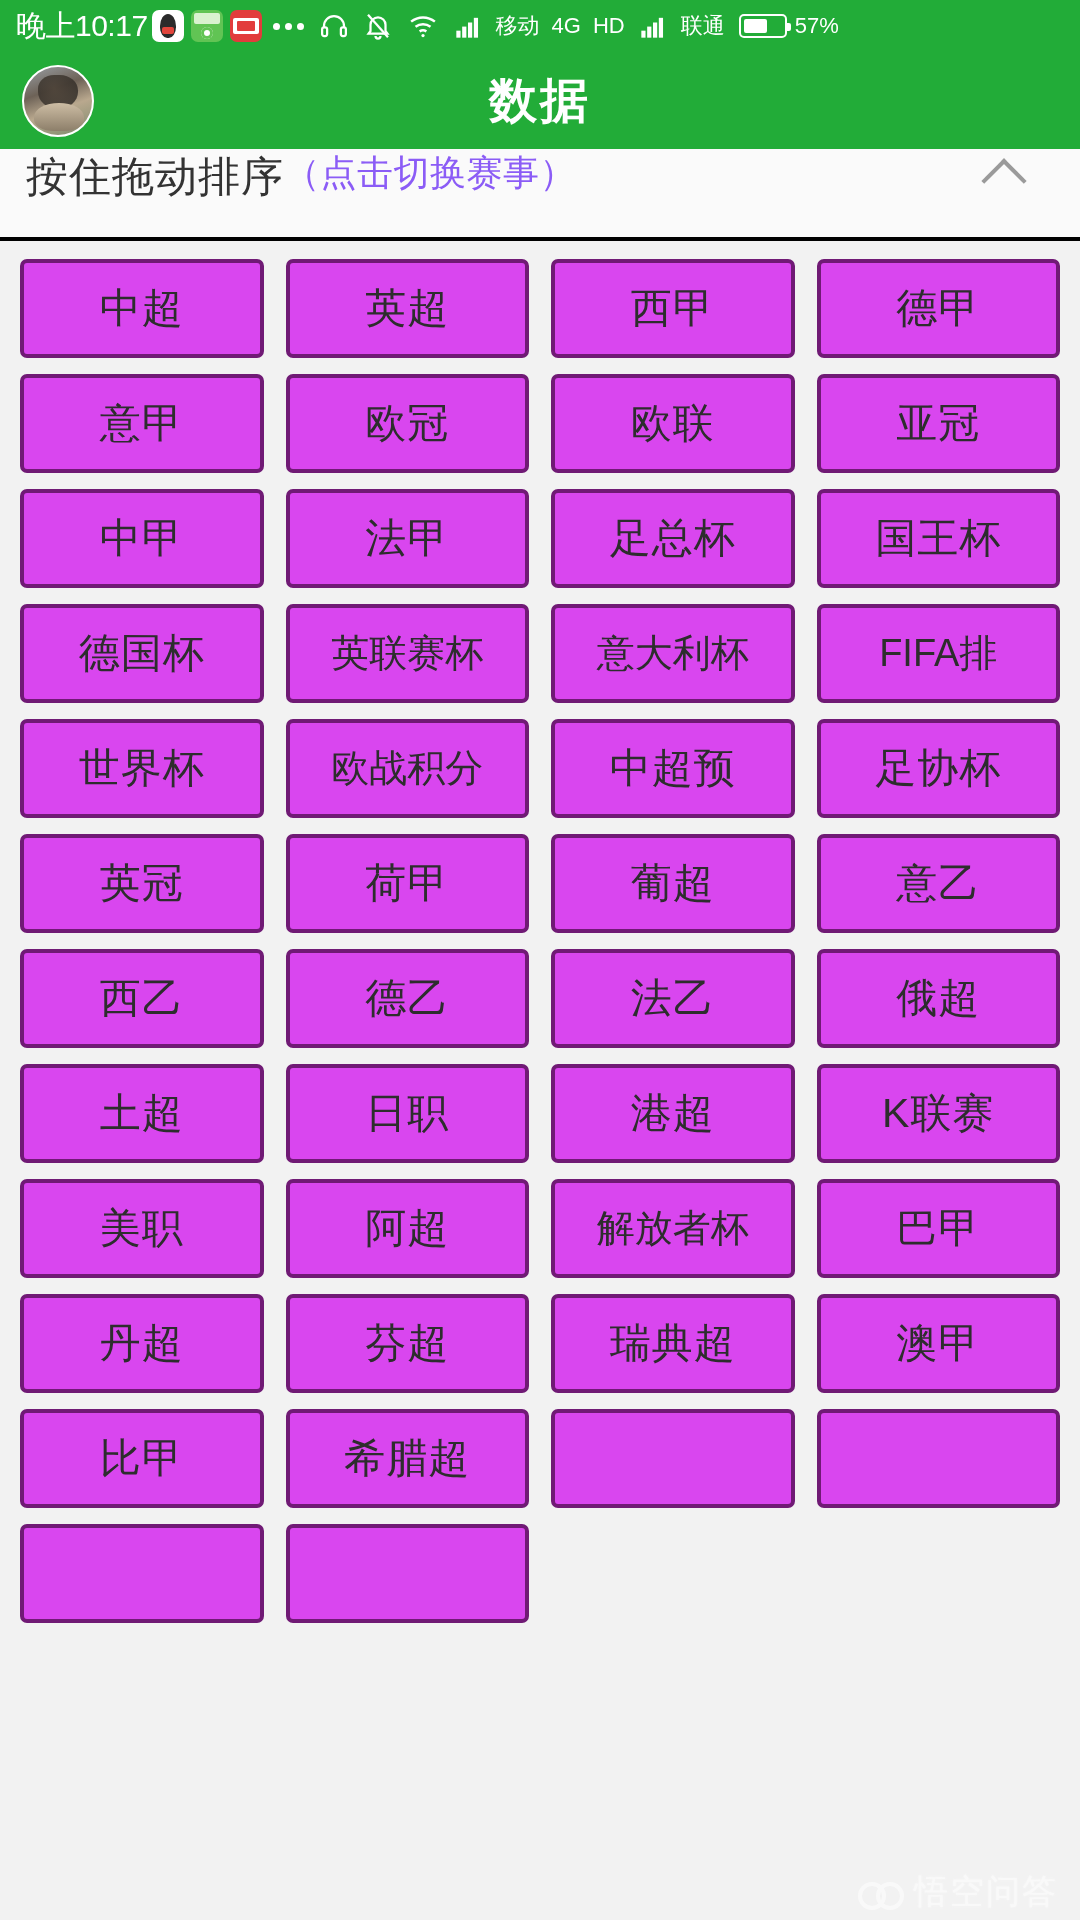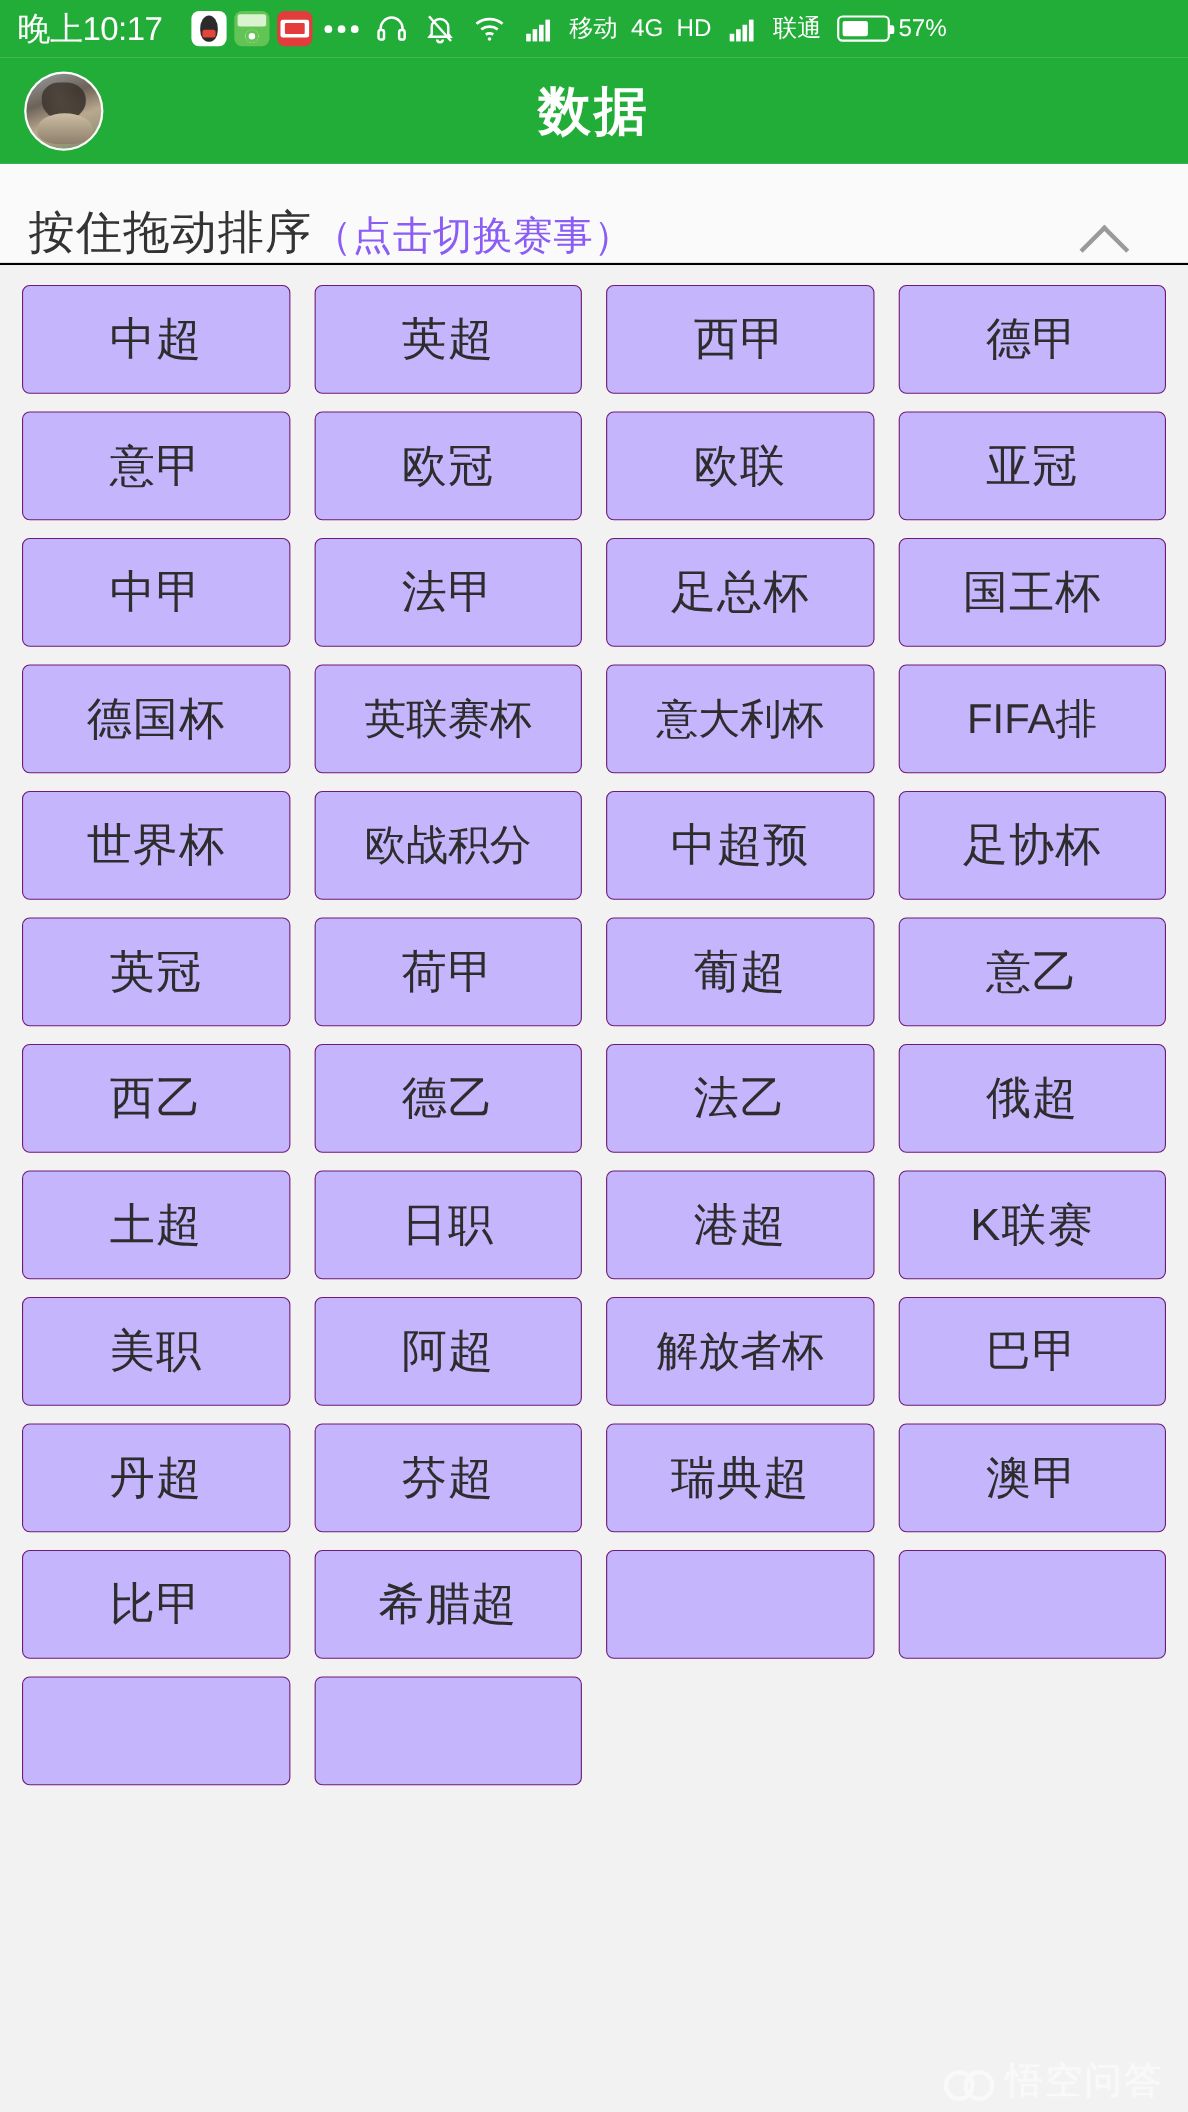--- a/index.html
+++ b/index.html
@@ -18,21 +18,21 @@
     display: flex;
     align-items: center;
     padding: 0 16px;
     color: #ffffff;
     position: relative;
   }
   .sb-time {
     font-size: 30px;
     letter-spacing: -0.5px;
     white-space: nowrap;
-    margin-right: 26px;
+    margin-right: 4px;
   }
   .sb-appicon {
     width: 32px; height: 32px;
     border-radius: 7px;
     margin-right: 7px;
     position: relative;
     flex: none;
     overflow: hidden;
   }
   .sb-appicon.qq { background: #ffffff; }
@@ -176,23 +176,23 @@
     font-weight: bold;
     letter-spacing: 3px;
     pointer-events: none;
   }
 
   
   .section-head {
     height: 92px;
     background: #fafafa;
     display: flex;
-    align-items: flex-end;
+    align-items: flex-start;
     padding: 0 40px 0 26px;
-    border-bottom: 2px solid #000000;
+    border-bottom: 4px solid #000000;
   }
   .sh-main {
     font-size: 42px;
     color: #333333;
     letter-spacing: 1px;
     white-space: nowrap;
   }
   .sh-sub {
     font-size: 36px;
     color: #8b5cf6;
@@ -224,22 +224,22 @@
     position: relative;
   }
   .grid {
     display: grid;
     grid-template-columns: repeat(4, 1fr);
     column-gap: 22px;
     row-gap: 16px;
   }
   .cell {
     height: 99px;
-    background: #c4b5fd;
-    border: 1px solid #701a75;
+    background: #d946ef;
+    border: 4px solid #701a75;
     border-radius: 7px;
     display: flex;
     align-items: center;
     justify-content: center;
     color: #2d2d2d;
     font-size: 41px;
     letter-spacing: 1px;
     white-space: nowrap;
     overflow: hidden;
   }

